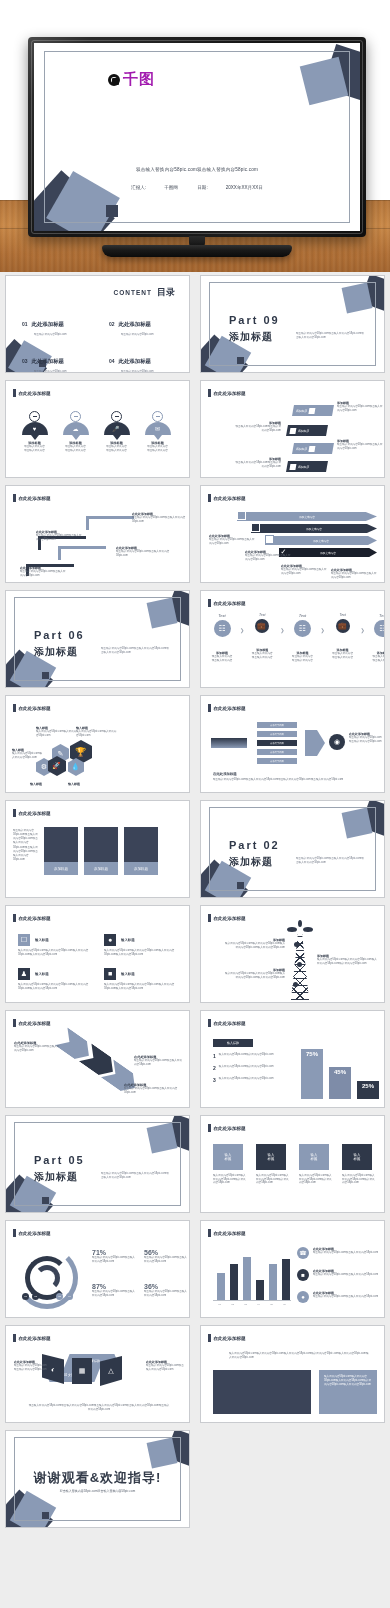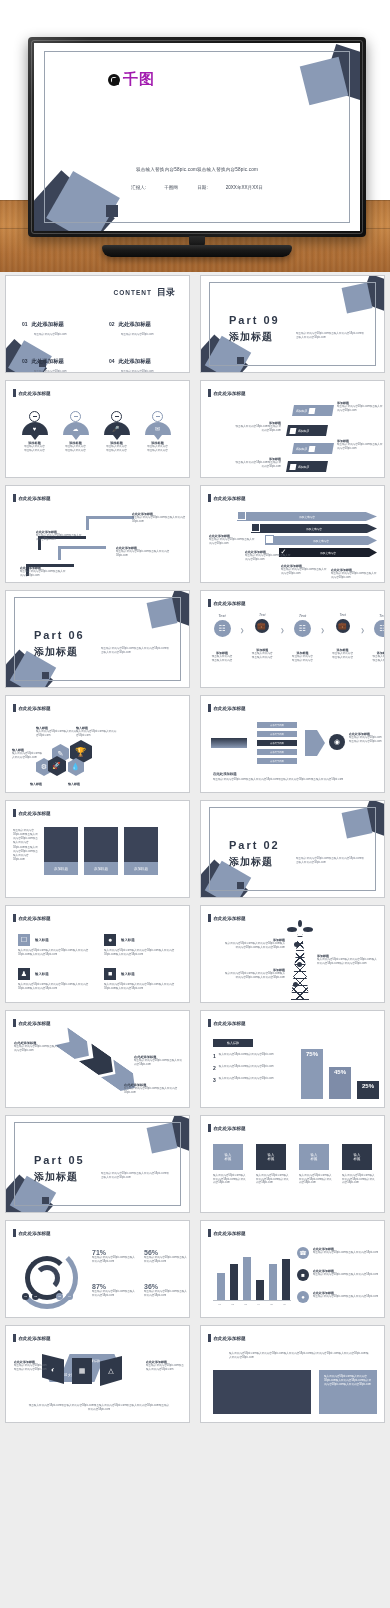--- a/index.html
+++ b/index.html
@@ -888,16 +888,28 @@
         <div class="tiny2" style="position:absolute;left:28px;top:26px;width:140px;line-height:1.7;">输入替换内容58pic.com输入替换内容58pic.com输入替换内容58pic.com输入替换内容58pic.com输入替换内容58pic.com输入替换内容58pic.com</div>
         <div style="position:absolute;left:12px;top:44px;width:98px;height:44px;background:#3b4458;"></div>
         <div style="position:absolute;left:118px;top:44px;width:58px;height:44px;background:#8a9ab5;padding:5px;">
           <div class="tiny2" style="color:#fff;line-height:1.6;">输入替换内容58pic.com输入替换内容58pic.com输入替换内容58pic.com输入替换内容58pic.com输入替换内容58pic.com</div>
         </div>
       </div>
     </div>
   </div>
 
   <div class="row">
+    <div class="cell">
+      <div class="slide">
+        <div class="dia navy p-d1"></div>
+        <div class="dia blue p-d2"></div>
+        <div class="dia navy p-d3"></div>
+        <div class="dia blue p-d4"></div>
+        <div class="ty-frame"></div>
+        <div class="p-sq"></div>
+        <div class="ty-title">谢谢观看&amp;欢迎指导!</div>
+        <div class="ty-sub">双击输入替换内容58pic.com双击输入替换内容58pic.com</div>
+      </div>
+    </div>
     <div class="cell" style="background:#ededed;"></div>
   </div>
 
 </div>
 
 </body></html>

